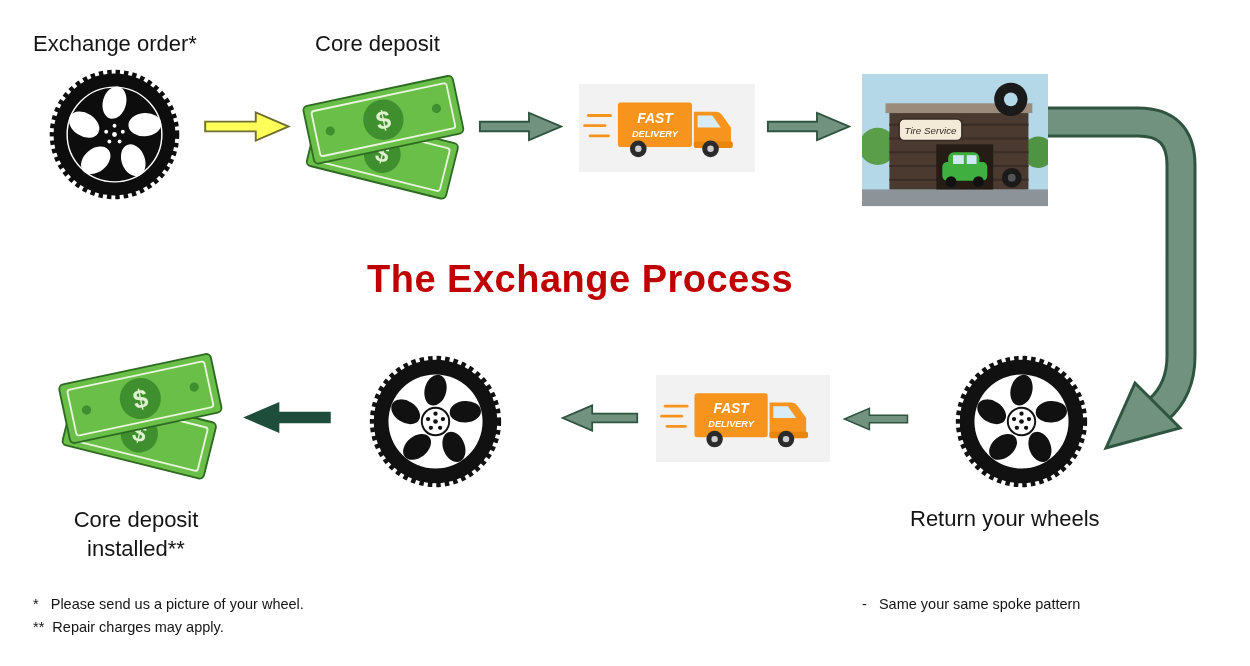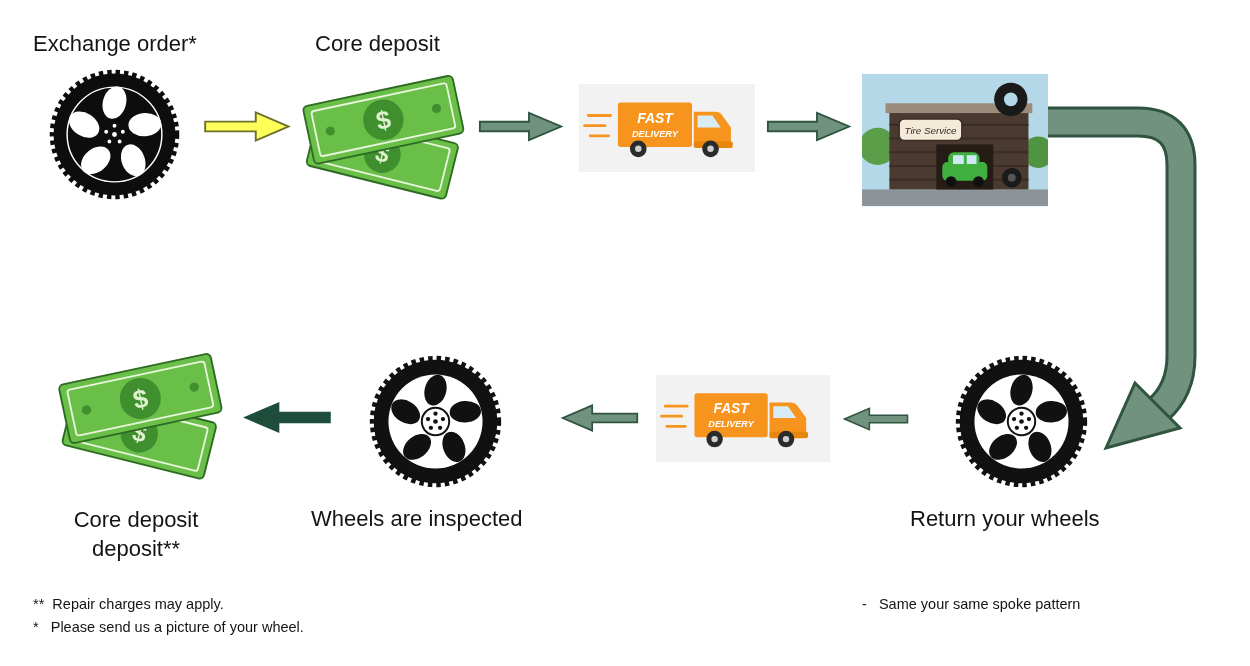--- a/index.html
+++ b/index.html
@@ -224,20 +224,21 @@
     <circle cx="153" cy="106" r="10" fill="#1A1A1A"></circle>
     <circle cx="153" cy="106" r="4" fill="#555555"></circle>
   </svg>
 
   <svg class="curved-arrow" style="left:1040px; top:98px; width:175px; height:368px" viewBox="0 0 175 368">
     <path d="M8 24 H 98 Q 141 24 141 67 V 258 Q 141 292 118 312" fill="none" style="stroke:var(--arrow-sage-outline,#2F5440)" stroke-width="31"></path>
     <path d="M8 24 H 98 Q 141 24 141 67 V 258 Q 141 292 118 312" fill="none" style="stroke:var(--arrow-sage,#71927F)" stroke-width="25"></path>
     <polygon points="66,350 95,285 140,330" style="fill:var(--arrow-sage,#71927F); stroke:var(--arrow-sage-outline,#2F5440)" stroke-width="3"></polygon>
   </svg>
 
+  <div class="diagram-title">The Exchange Process</div>
 
   <svg class="icon" style="left:948px; top:348px; width:147px; height:147px" viewBox="0 0 150 150">
       <use href="#sym-wheel-white"></use>
     </svg>
 
   <div class="label" style="left:910px; top:506px">Return your wheels</div>
 
   <svg class="block-arrow arrow-sage flip" style="left:843px; top:405px; width:66px; height:28px" viewBox="0 0 90 36">
       <use href="#sym-arrow"></use>
     </svg>
@@ -247,37 +248,36 @@
     </svg>
 
   <svg class="block-arrow arrow-sage flip" style="left:561px; top:402px; width:78px; height:32px" viewBox="0 0 90 36">
       <use href="#sym-arrow"></use>
     </svg>
 
   <svg class="icon" style="left:362px; top:348px; width:147px; height:147px" viewBox="0 0 150 150">
       <use href="#sym-wheel-white"></use>
     </svg>
 
-  <div class="label" style="left:311px; top:506px">Wheels are inspected</div>
 
   <svg class="block-arrow arrow-dark flip" style="left:243px; top:399px; width:89px; height:37px" viewBox="0 0 90 36">
       <use href="#sym-arrow"></use>
     </svg>
 
   <svg class="icon" style="left:52px; top:344px; width:180px; height:140px" viewBox="0 0 190 150">
       <use href="#sym-money"></use>
     </svg>
 
   <div class="label center" style="left:35px; top:505px; width:202px">
     <div>Core deposit</div>
-    <div>deposit**</div>
+    <div>installed**</div>
   </div>
 
   <div class="footnotes" style="left:33px; top:593px">
+    <div class="footnote">*   Please send us a picture of your wheel.</div>
     <div class="footnote">**  Repair charges may apply.</div>
-    <div class="footnote">*   Please send us a picture of your wheel.</div>
   </div>
 
   <div class="footnotes" style="left:862px; top:593px">
     <div class="footnote">-   Same your same spoke pattern</div>
   </div>
 
 </div>
 
 </body></html>

